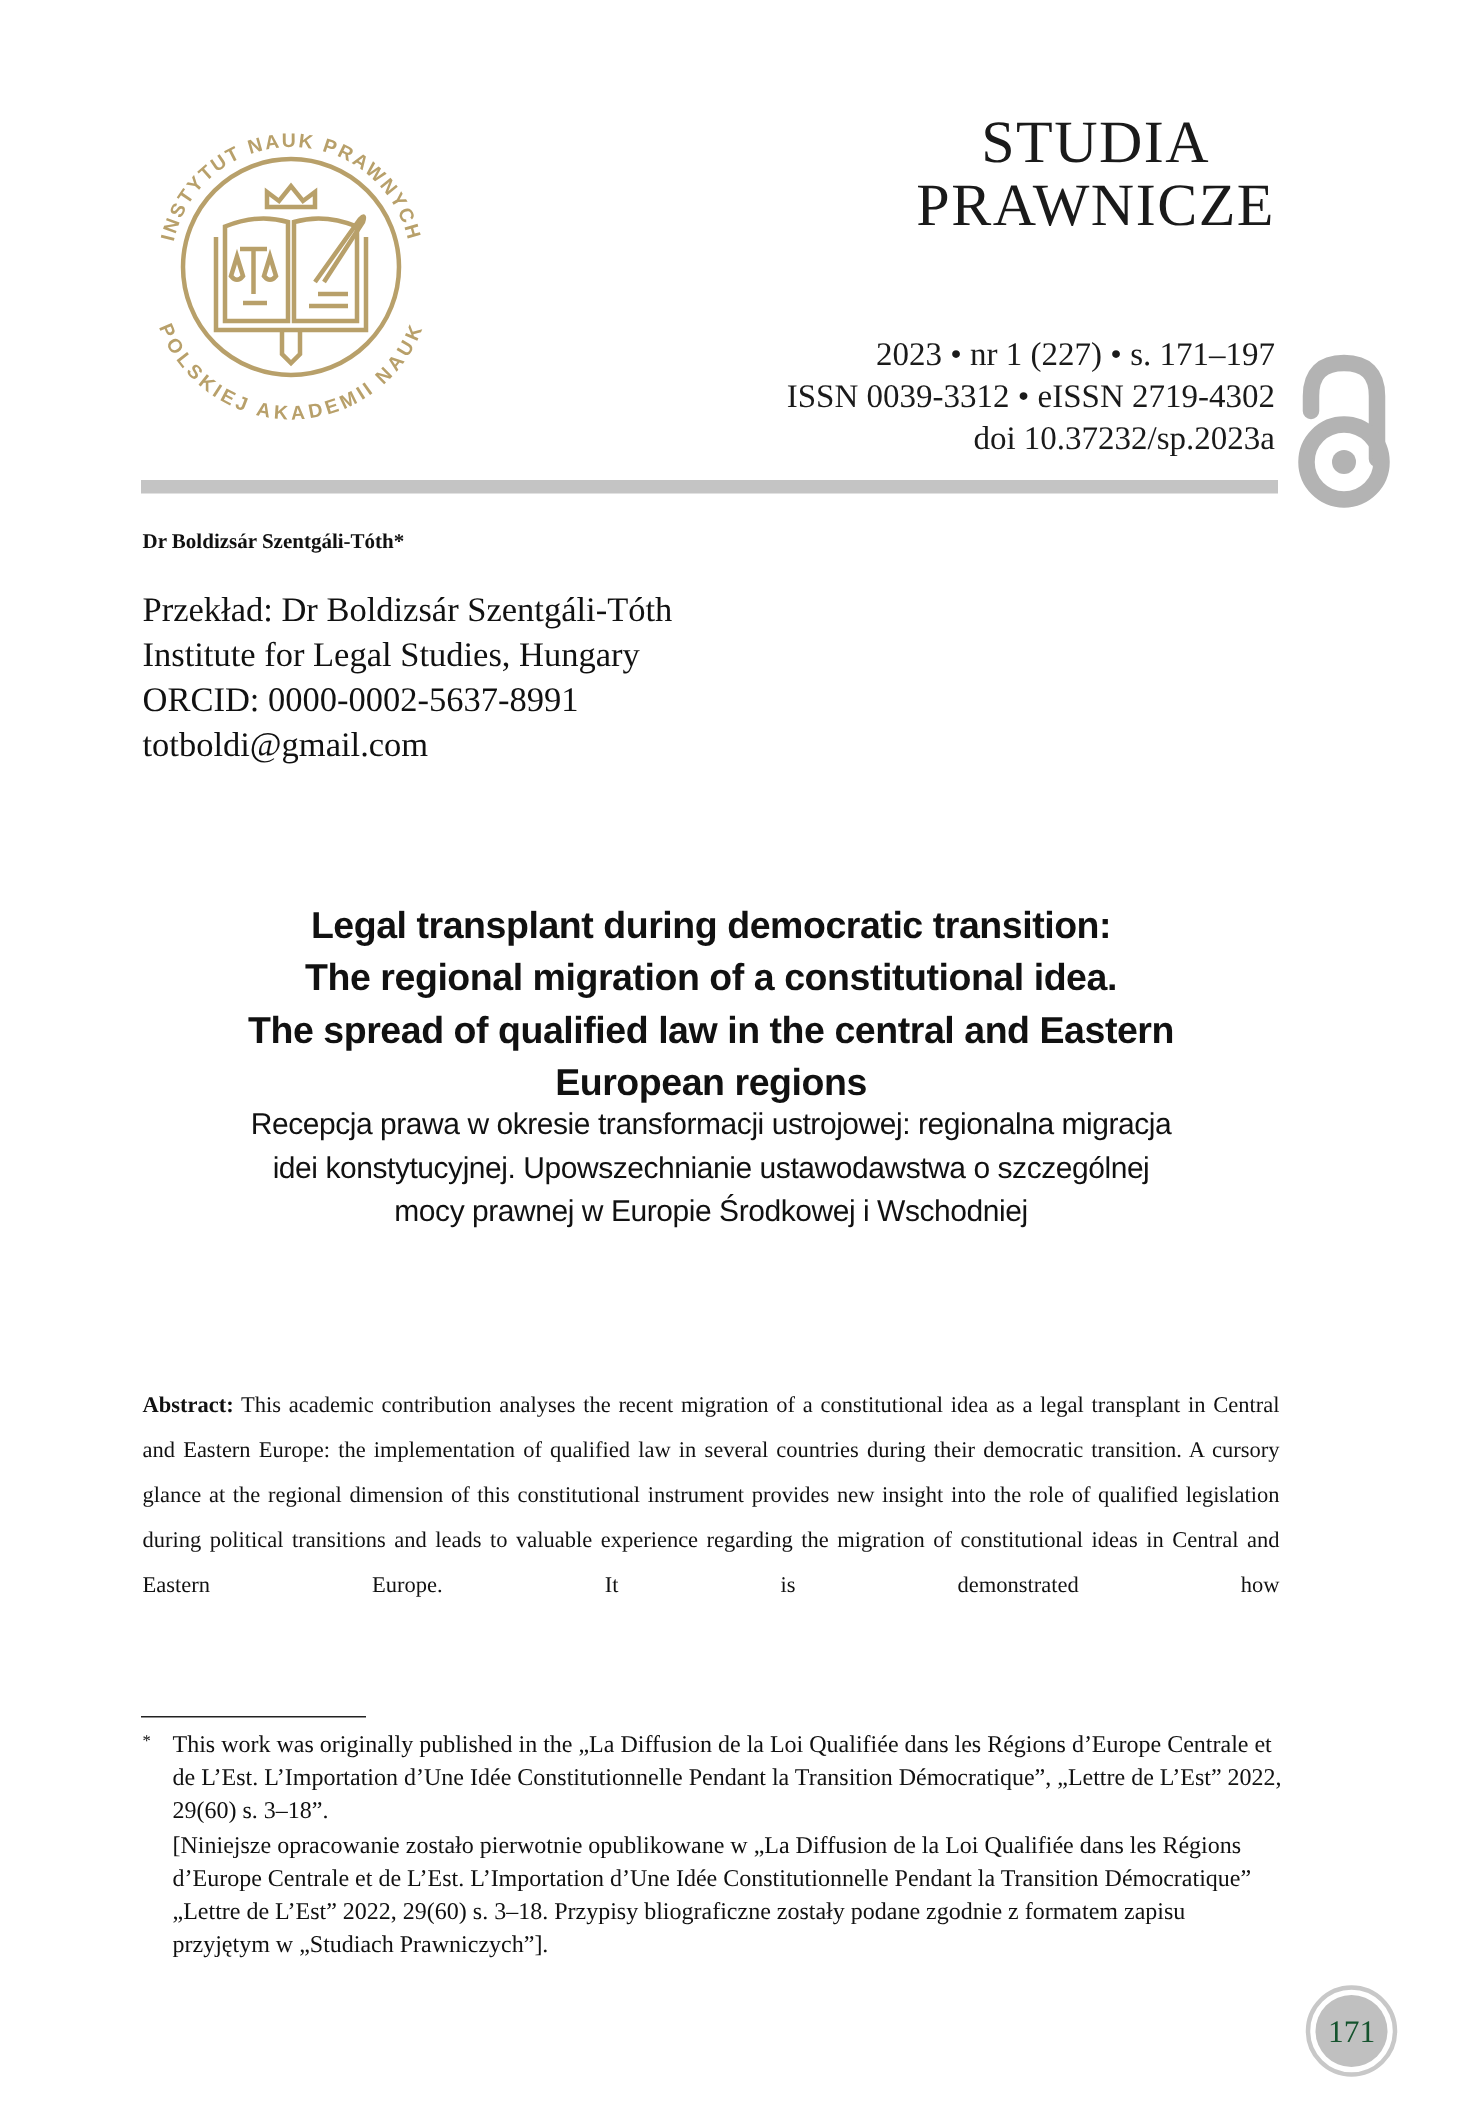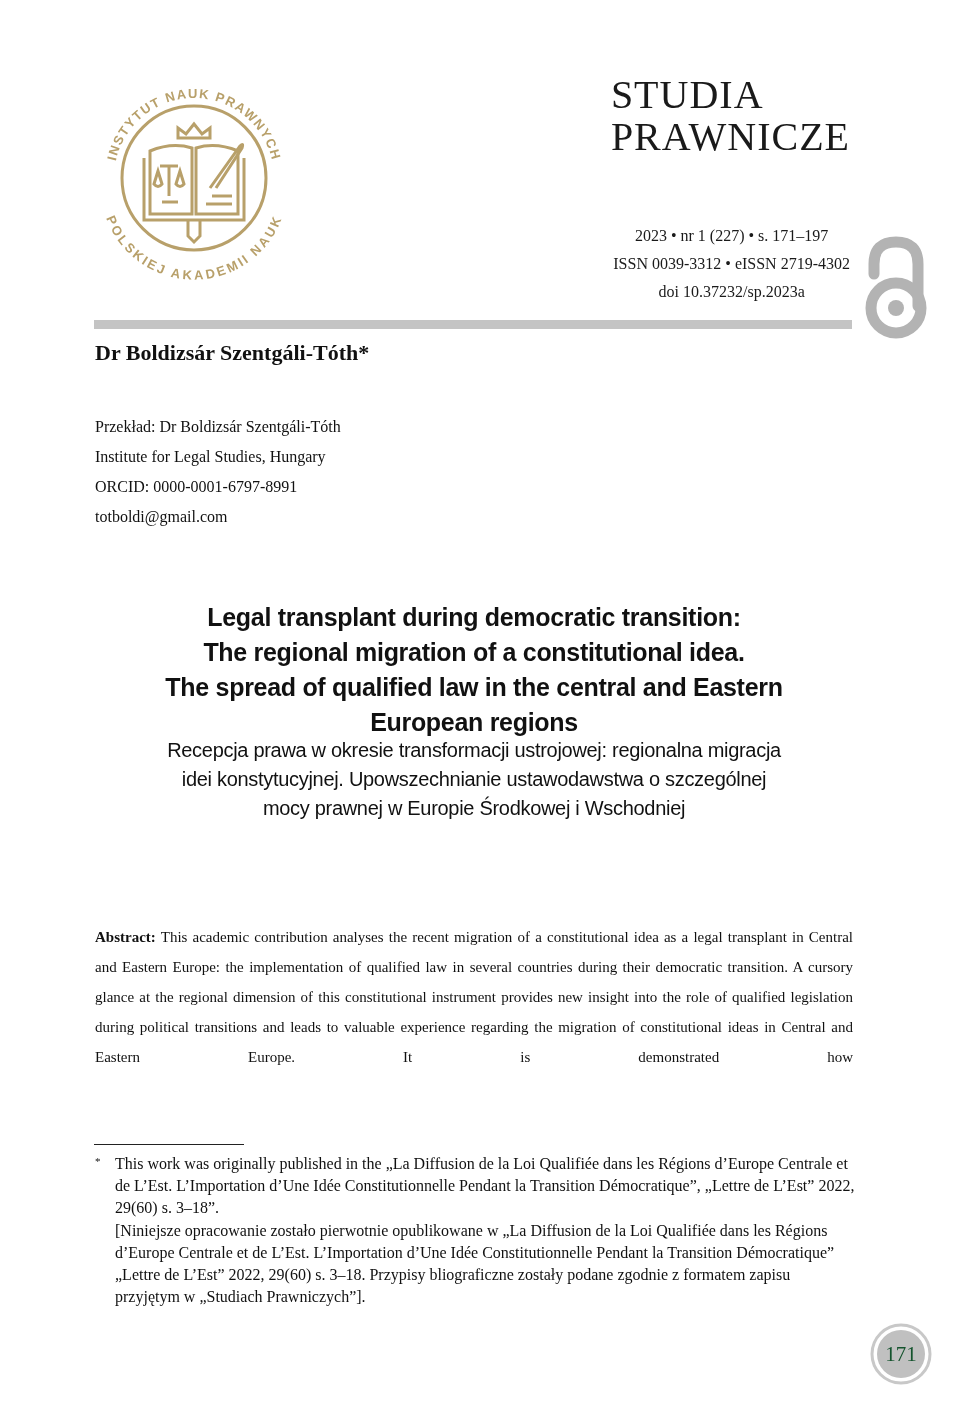--- a/index.html
+++ b/index.html
@@ -2,30 +2,30 @@
 <html><head>
 <meta charset="utf-8">
 <style>
   html, body { margin: 0; padding: 0; background: #ffffff; }
   body { width: 980px; height: 1417px; position: relative; overflow: hidden; color: #111; }
   .serif { font-family: "Liberation Serif", "DejaVu Serif", serif; }
   .sans { font-family: "Liberation Sans", "DejaVu Sans", sans-serif; }
 
   #logo { position: absolute; left: 92px; top: 76px; width: 204px; height: 204px; }
 
-  #journal-title { position: absolute; right: 130px; top: 74px; text-align: left;
+  #journal-title { position: absolute; right: 130px; top: 74px; text-align: center;
     font-size: 40px; line-height: 42px; letter-spacing: 1px; color: #1a1a1a; }
-  #issue-info { position: absolute; right: 130px; top: 222px; text-align: center;
-    font-size: 16px; line-height: 28px; color: #1a1a1a; }
+  #issue-info { position: absolute; right: 130px; top: 222px; text-align: right;
+    font-size: 22px; line-height: 28px; color: #1a1a1a; }
 
   #header-rule { position: absolute; left: 94px; top: 320px; width: 758px; height: 9px; background: #c4c4c4; }
   #oa-icon { position: absolute; left: 862px; top: 236px; width: 68px; height: 104px; }
 
-  #author-name { position: absolute; left: 95px; top: 340px; font-size: 22px; font-weight: bold; }
-  #affiliation { position: absolute; left: 95px; top: 412px; font-size: 16px; line-height: 30px; }
+  #author-name { position: absolute; left: 95px; top: 354px; font-size: 14px; font-weight: bold; }
+  #affiliation { position: absolute; left: 95px; top: 392px; font-size: 23px; line-height: 30px; }
   #affiliation div { white-space: nowrap; }
 
   #title-en { position: absolute; left: 95px; width: 758px; top: 588px; text-align: center;
     font-size: 25px; line-height: 35px; font-weight: bold; letter-spacing: -0.3px; margin-top: 12px; }
   #title-pl { position: absolute; left: 95px; width: 758px; top: 736px; text-align: center;
     font-size: 20px; line-height: 29px; letter-spacing: -0.3px; }
 
   #abstract { position: absolute; left: 95px; width: 758px; top: 922px; font-size: 15px; line-height: 30px;
     text-align: justify; text-align-last: justify; }
   #abstract .label { font-weight: bold; }
@@ -87,21 +87,21 @@
 <svg id="oa-icon" viewBox="0 0 68 104">
   <path d="M 12 38 L 12 28 Q 12 6 34 6 Q 56 6 56 28 L 56 70" fill="none" stroke="#b3b3b3" stroke-width="11" stroke-linecap="round"></path>
   <circle cx="34" cy="72" r="25" fill="none" stroke="#b3b3b3" stroke-width="11"></circle>
   <circle cx="34" cy="72" r="8" fill="#b3b3b3"></circle>
 </svg>
 
 <div id="author-name" class="serif">Dr Boldizsár Szentgáli-Tóth*</div>
 <div id="affiliation" class="serif">
   <div>Przekład: Dr Boldizsár Szentgáli-Tóth</div>
   <div>Institute for Legal Studies, Hungary</div>
-  <div>ORCID: 0000-0001-6797-8991</div>
+  <div>ORCID: 0000-0002-5637-8991</div>
   <div>totboldi@gmail.com</div>
 </div>
 
 <div id="title-en" class="sans">
   <div>Legal transplant during democratic transition:</div>
   <div>The regional migration of a constitutional idea.</div>
   <div>The spread of qualified law in the central and Eastern</div>
   <div>European regions</div>
 </div>
 

